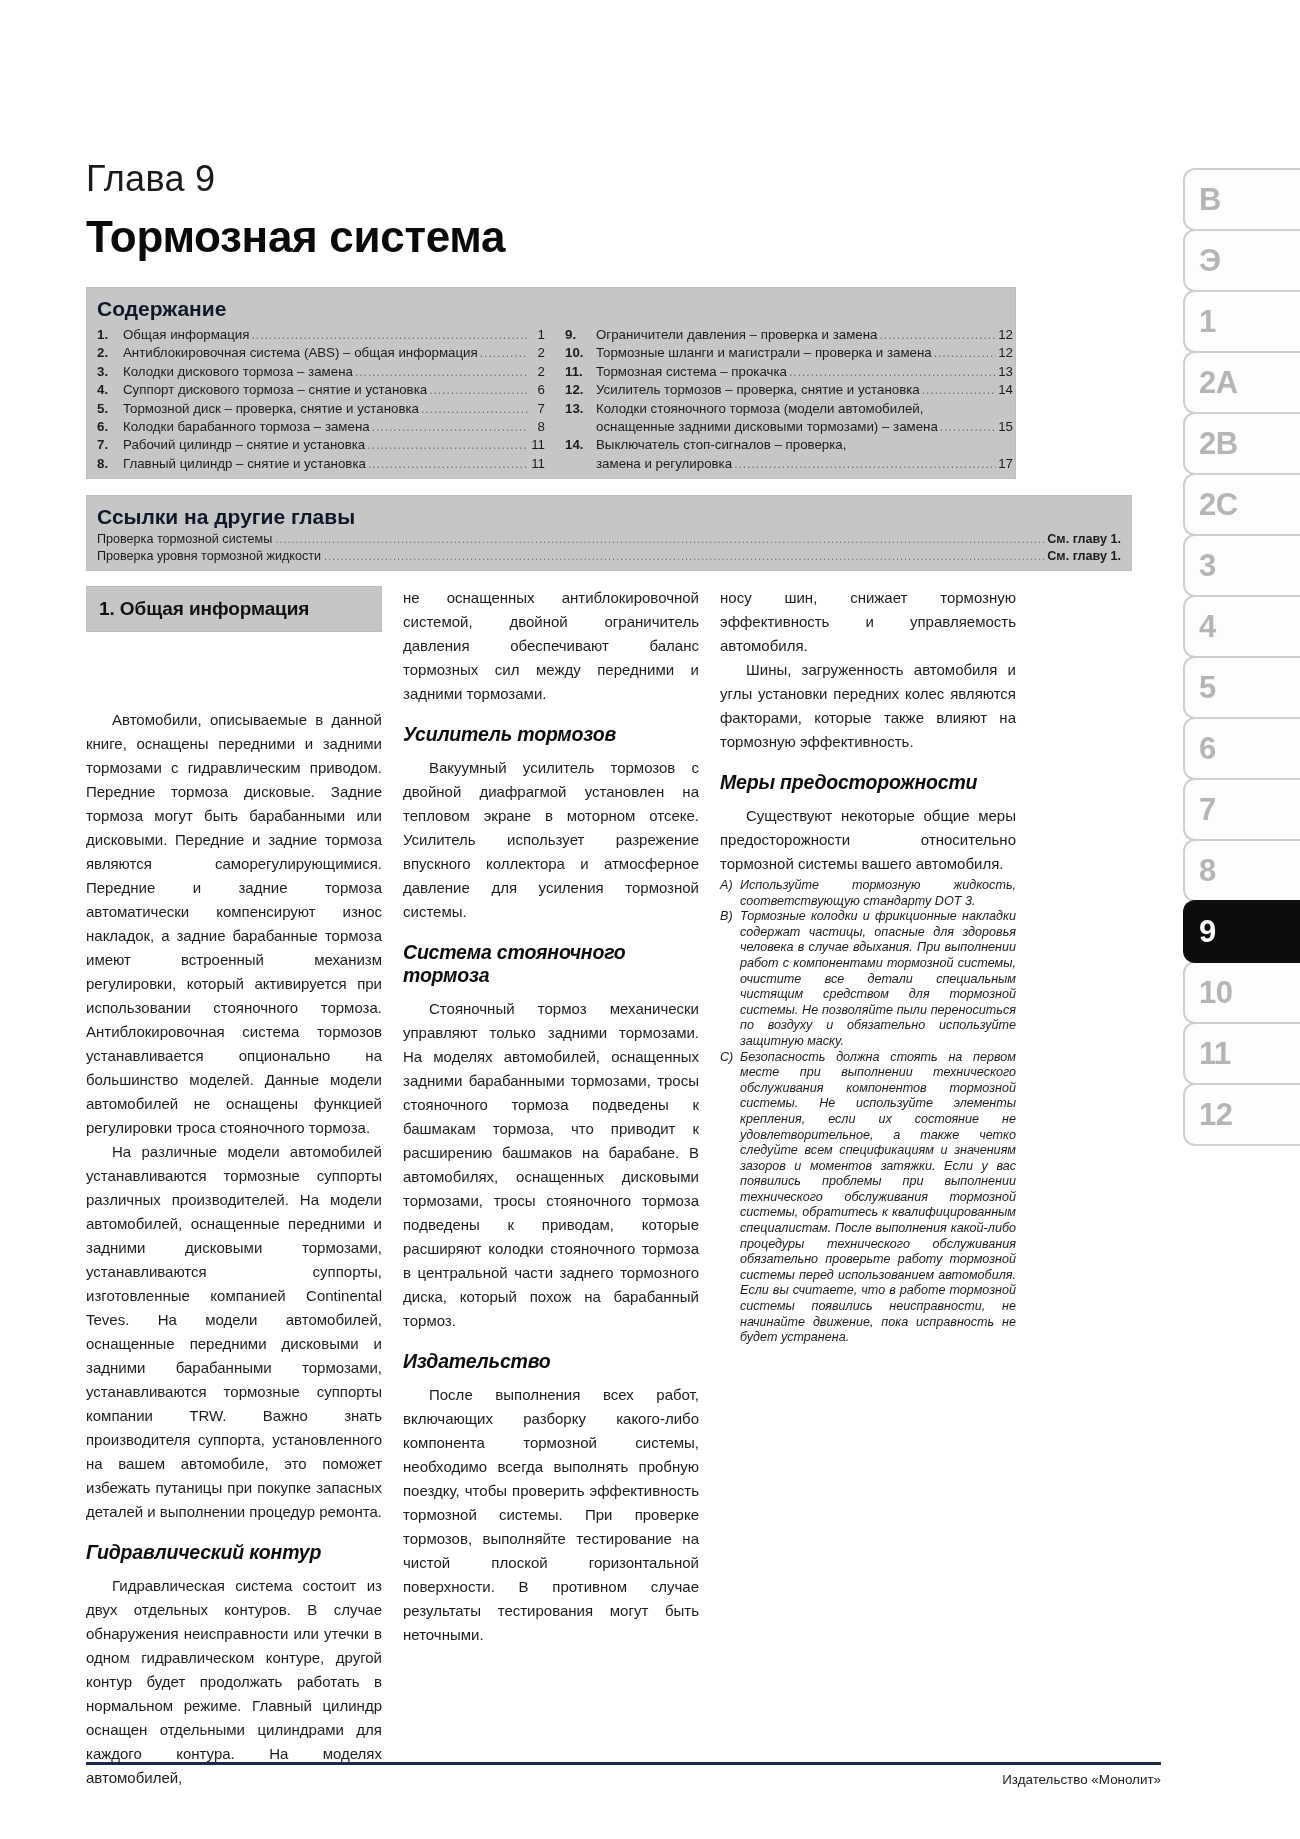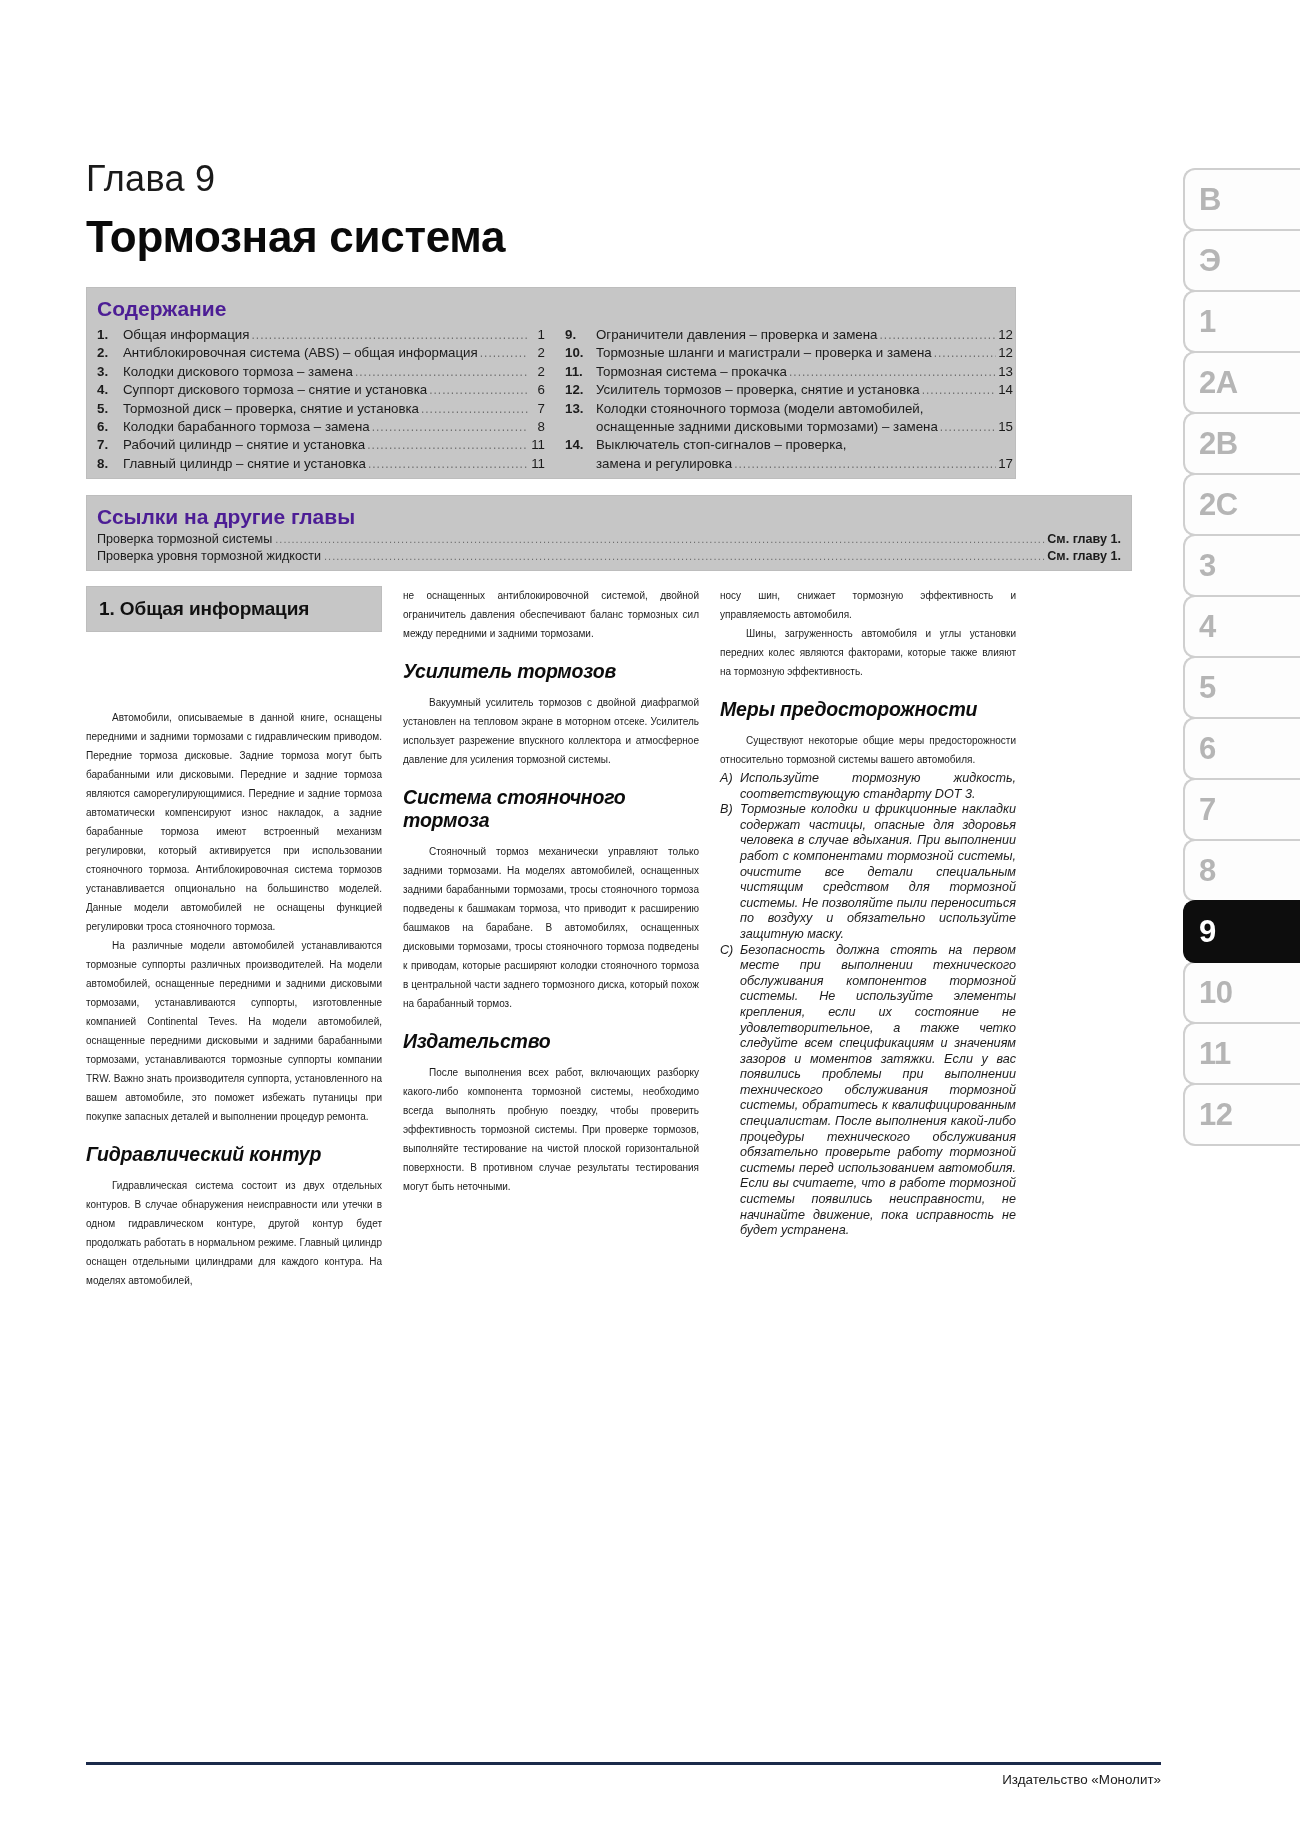--- a/index.html
+++ b/index.html
@@ -74,21 +74,21 @@
     position: absolute;
     background: #c6c6c6;
     border: 1px solid #bdbdbd;
   }
   #toc-box   { left: 86px; top: 287px;  width: 930px; height: 192px; }
   #refs-box  { left: 86px; top: 495px;  width: 1046px; height: 76px;  }
 
   .box-heading {
     font-size: 21px;
     font-weight: bold;
-    color: #4c1d95;
+    color: #0f172a;
     padding: 9px 0 5px 10px;
   }
 
   
   #toc-cols {
     display: flex;
     padding: 0 8px 0 10px;
     gap: 20px;
   }
   .toc-col { width: 448px; }
@@ -158,22 +158,22 @@
     border: 1px solid #bdbdbd;
     font-size: 19px;
     font-weight: bold;
     color: #111;
     padding: 11px 8px 11px 12px;
     margin-bottom: 76px;
     letter-spacing: -0.1px;
   }
 
   p.b {
-    font-size: 10px;
-    line-height: 19px;
+    font-size: 15px;
+    line-height: 24px;
     text-align: justify;
     text-indent: 26px;
     color: #1c1c1c;
     margin-bottom: 0;
     -webkit-hyphens: auto;
     hyphens: auto;
   }
   p.b.noind { text-indent: 0; }
 
   h3.sub {

